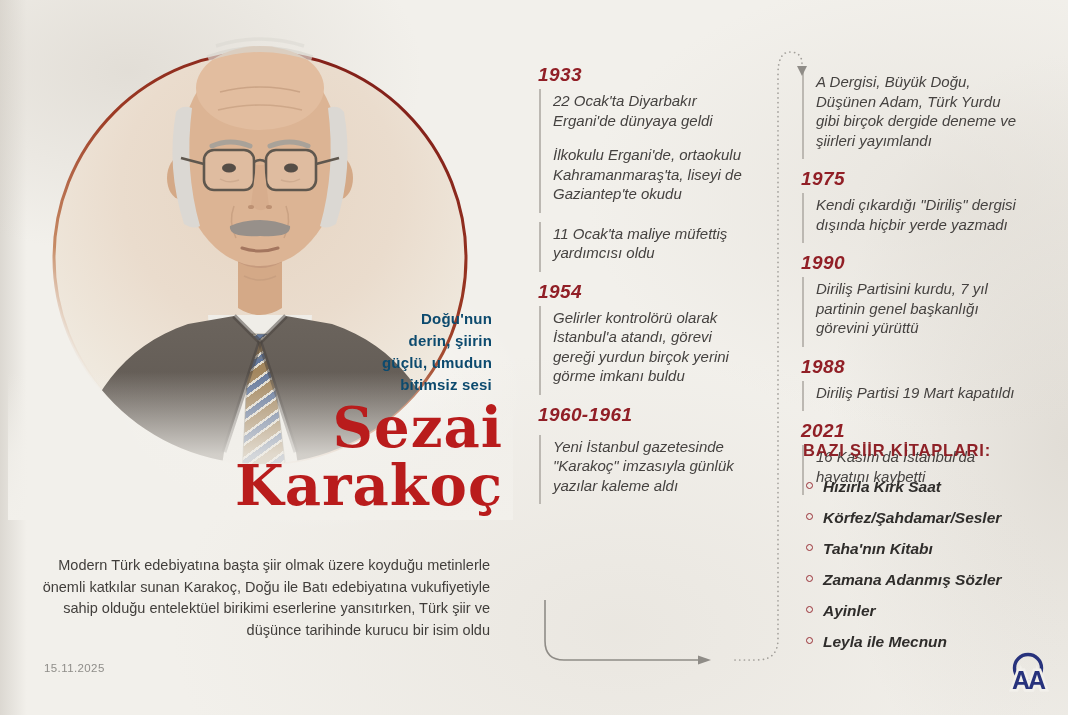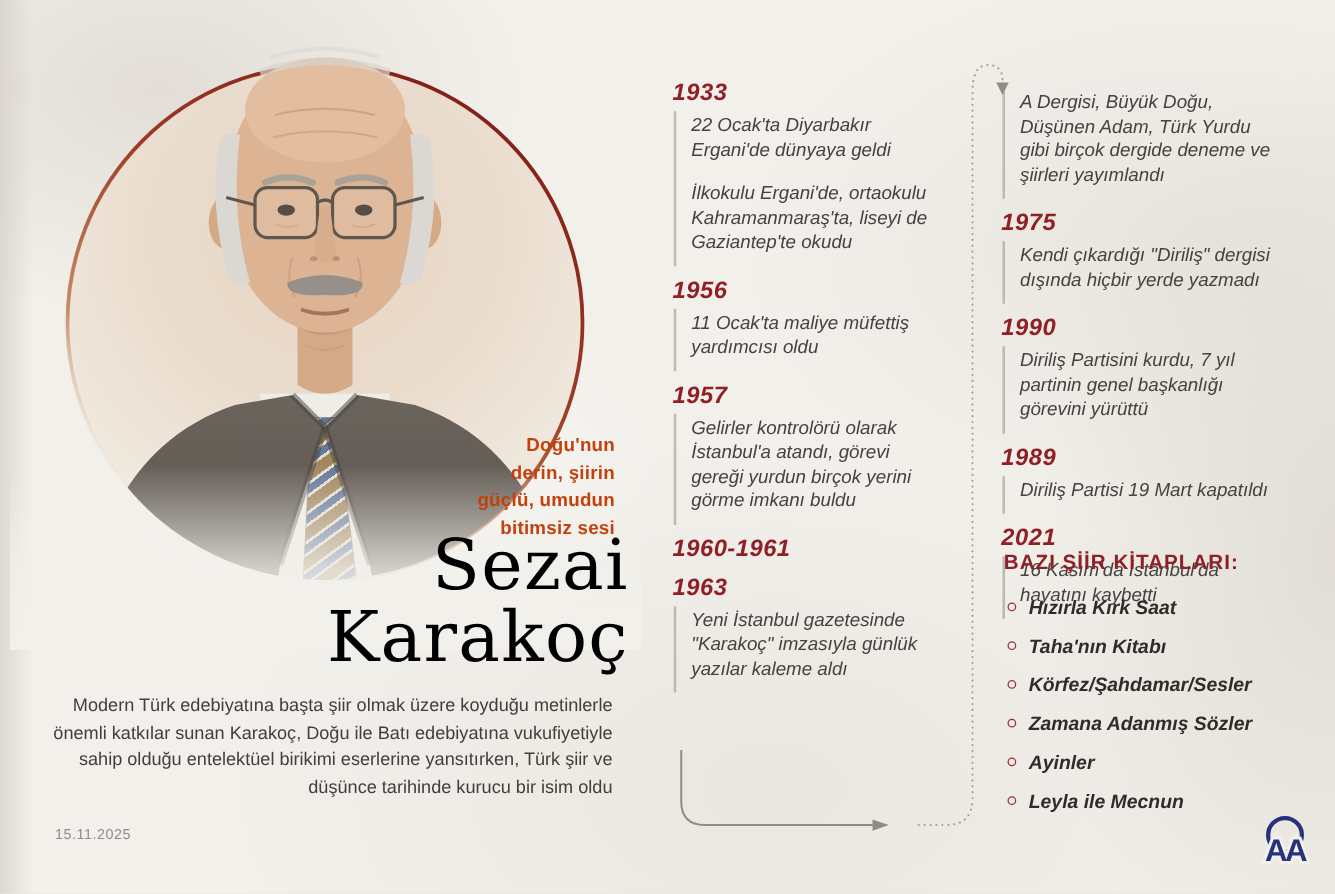--- a/index.html
+++ b/index.html
@@ -19,28 +19,28 @@
       radial-gradient(320px 520px at 100% 62%, rgba(208,202,193,.5), rgba(208,202,193,0) 75%),
       radial-gradient(300px 200px at 30% 55%, rgba(255,255,255,.55), rgba(255,255,255,0) 70%),
       linear-gradient(90deg, rgba(186,180,171,.4), rgba(186,180,171,0) 2.5%),
       linear-gradient(#f2f0eb,#f2f0eb);
   }
   .layer { position:absolute; inset:0; z-index:1; }
 
   
   .portrait-wrap { position:absolute; left:8px; top:0; width:505px; height:520px; }
   .quote {
-    position:absolute; left:312px; top:346px; width:180px;
+    position:absolute; left:312px; top:308px; width:180px;
     text-align:right; font-weight:bold; font-size:15px; line-height:22px;
-    color:#c2410c; letter-spacing:.2px;
+    color:#0c4a6e; letter-spacing:.2px;
   }
   .page-title {
-    position:absolute; left:0; top:424px; width:503px; text-align:right;
-    font-family:"DejaVu Serif", serif; font-weight:normal;
-    font-size:56px; line-height:58px; color:#000000; letter-spacing:1px;
+    position:absolute; left:0; top:398px; width:503px; text-align:right;
+    font-family:"DejaVu Serif", serif; font-weight:bold;
+    font-size:56px; line-height:58px; color:#b91c1c; letter-spacing:1px;
   }
   .summary {
     position:absolute; left:12px; top:555px; width:478px; text-align:right;
     font-size:14.5px; line-height:21.5px; color:#413e3b;
   }
   .pub-date {
     position:absolute; left:44px; top:662px;
     font-size:11.5px; color:#8f8d89; letter-spacing:.4px;
   }
   .aa-logo { position:absolute; left:1004px; top:648px; width:48px; height:52px; }
@@ -208,36 +208,34 @@
 
     <div class="tl-col left">
       <div class="tl-item">
         <div class="tl-year">1933</div>
         <div class="tl-body">
           <p>22 Ocak'ta Diyarbakır Ergani'de dünyaya geldi</p>
           <p>İlkokulu Ergani'de, ortaokulu Kahramanmaraş'ta, liseyi de Gaziantep'te okudu</p>
         </div>
       </div>
       <div class="tl-item">
-        <div class="tl-year">1956</div>
         <div class="tl-body">
             <p>11 Ocak'ta maliye müfettiş yardımcısı oldu</p>
           </div>
       </div>
       <div class="tl-item">
-        <div class="tl-year">1957</div>
+        <div class="tl-year">1954</div>
         <div class="tl-body">
             <p>Gelirler kontrolörü olarak İstanbul'a atandı, görevi gereği yurdun birçok yerini görme imkanı buldu</p>
           </div>
       </div>
       <div class="tl-item">
         <div class="tl-year">1960-1961</div>
       </div>
       <div class="tl-item">
-        <div class="tl-year">1963</div>
         <div class="tl-body">
             <p>Yeni İstanbul gazetesinde "Karakoç" imzasıyla günlük yazılar kaleme aldı</p>
           </div>
       </div>
     </div>
 
     <div class="tl-col right">
       <div class="tl-item">
         <div class="tl-body">
             <p>A Dergisi, Büyük Doğu, Düşünen Adam, Türk Yurdu gibi birçok dergide deneme ve şiirleri yayımlandı</p>
@@ -249,21 +247,21 @@
             <p>Kendi çıkardığı "Diriliş" dergisi dışında hiçbir yerde yazmadı</p>
           </div>
       </div>
       <div class="tl-item">
         <div class="tl-year">1990</div>
         <div class="tl-body">
             <p>Diriliş Partisini kurdu, 7 yıl partinin genel başkanlığı görevini yürüttü</p>
           </div>
       </div>
       <div class="tl-item">
-        <div class="tl-year">1989</div>
+        <div class="tl-year">1988</div>
         <div class="tl-body">
             <p>Diriliş Partisi 19 Mart kapatıldı</p>
           </div>
       </div>
       <div class="tl-item">
         <div class="tl-year">2021</div>
         <div class="tl-body">
             <p>16 Kasım'da İstanbul'da hayatını kaybetti</p>
           </div>
       </div>
@@ -271,25 +269,25 @@
 
     <div class="books">
       <div class="books-heading">BAZI ŞİİR KİTAPLARI:</div>
       <div>
         <div class="book-item">
           <span class="book-bullet"></span>
           <span class="book-label">Hızırla Kırk Saat</span>
         </div>
         <div class="book-item">
           <span class="book-bullet"></span>
+          <span class="book-label">Körfez/Şahdamar/Sesler</span>
+        </div>
+        <div class="book-item">
+          <span class="book-bullet"></span>
           <span class="book-label">Taha'nın Kitabı</span>
-        </div>
-        <div class="book-item">
-          <span class="book-bullet"></span>
-          <span class="book-label">Körfez/Şahdamar/Sesler</span>
         </div>
         <div class="book-item">
           <span class="book-bullet"></span>
           <span class="book-label">Zamana Adanmış Sözler</span>
         </div>
         <div class="book-item">
           <span class="book-bullet"></span>
           <span class="book-label">Ayinler</span>
         </div>
         <div class="book-item">

